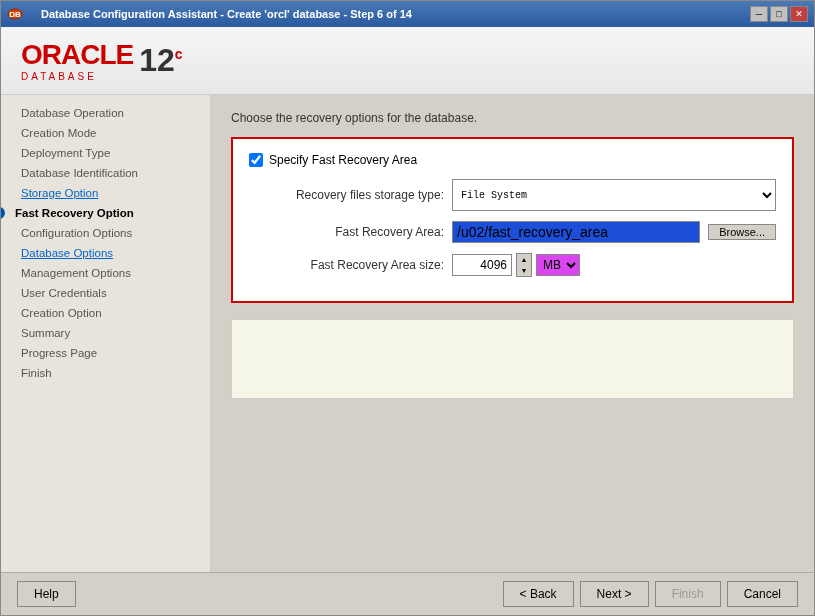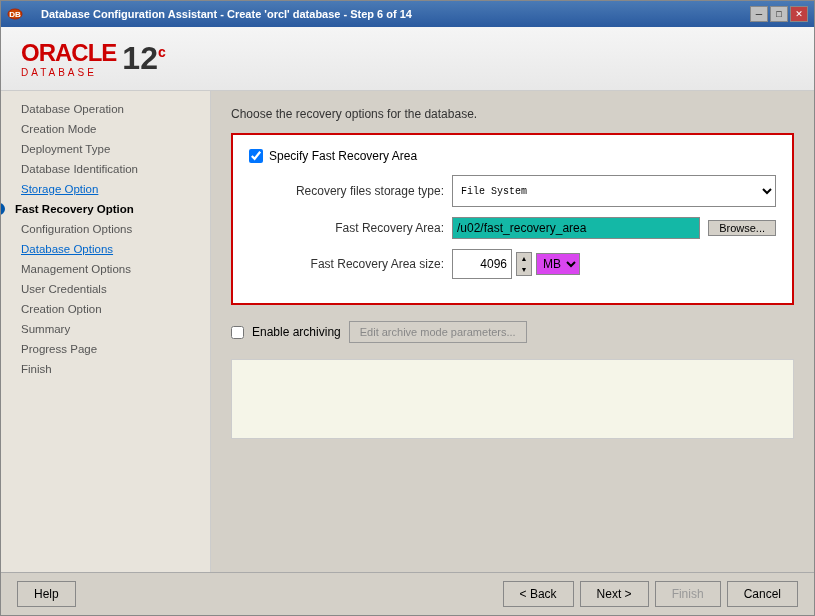--- a/index.html
+++ b/index.html
@@ -91,21 +91,21 @@
     }
 
     .oracle-logo {
       display: flex;
       align-items: center;
       gap: 6px;
     }
 
     .oracle-text {
       color: #cc0000;
-      font-size: 24px;
+      font-size: 28px;
       font-weight: bold;
       letter-spacing: -1px;
     }
 
     .oracle-db-text {
       font-size: 10px;
       color: #cc0000;
       letter-spacing: 3px;
       display: block;
     }
@@ -222,43 +222,43 @@
       font-size: 10px;
       padding: 1px 4px;
       cursor: pointer;
       font-family: Liberation Mono, monospace;
     }
 
     .form-input {
       flex: 1;
       height: 22px;
       border: 1px solid #888;
-      background: #14b8a6;
-      font-size: 12px;
+      background: #1d4ed8;
+      font-size: 14px;
       padding: 1px 4px;
     }
 
     .browse-btn {
       height: 16px;
       padding: 0 10px;
       background: #d4d0c8;
       border: 1px solid #888;
       cursor: pointer;
       font-size: 11px;
     }
 
     .size-row {
       display: flex;
       align-items: center;
       gap: 4px;
     }
 
     .size-input {
       width: 60px;
-      height: 30px;
+      height: 22px;
       border: 1px solid #888;
       background: white;
       font-size: 12px;
       padding: 1px 4px;
       text-align: right;
     }
 
     .spinner-btns {
       display: flex;
       flex-direction: column;
@@ -468,25 +468,20 @@
                 <button class="spinner-btn">▼</button>
               </div>
               <select class="unit-select">
                 <option>MB</option>
                 <option>GB</option>
               </select>
             </div>
           </div>
         </div>
 
-        <div class="archiving-row">
-          <input type="checkbox" id="enable-archiving" style="">
-          <label for="enable-archiving">Enable archiving</label>
-          <button class="archive-btn" disabled="">Edit archive mode parameters...</button>
-        </div>
 
         <div class="info-box"></div>
       </div>
     </div>
   </div>
 
   <div class="bottom-bar">
     <button class="btn">Help</button>
     <div class="bottom-right">
       <button class="btn">&lt; Back</button>

